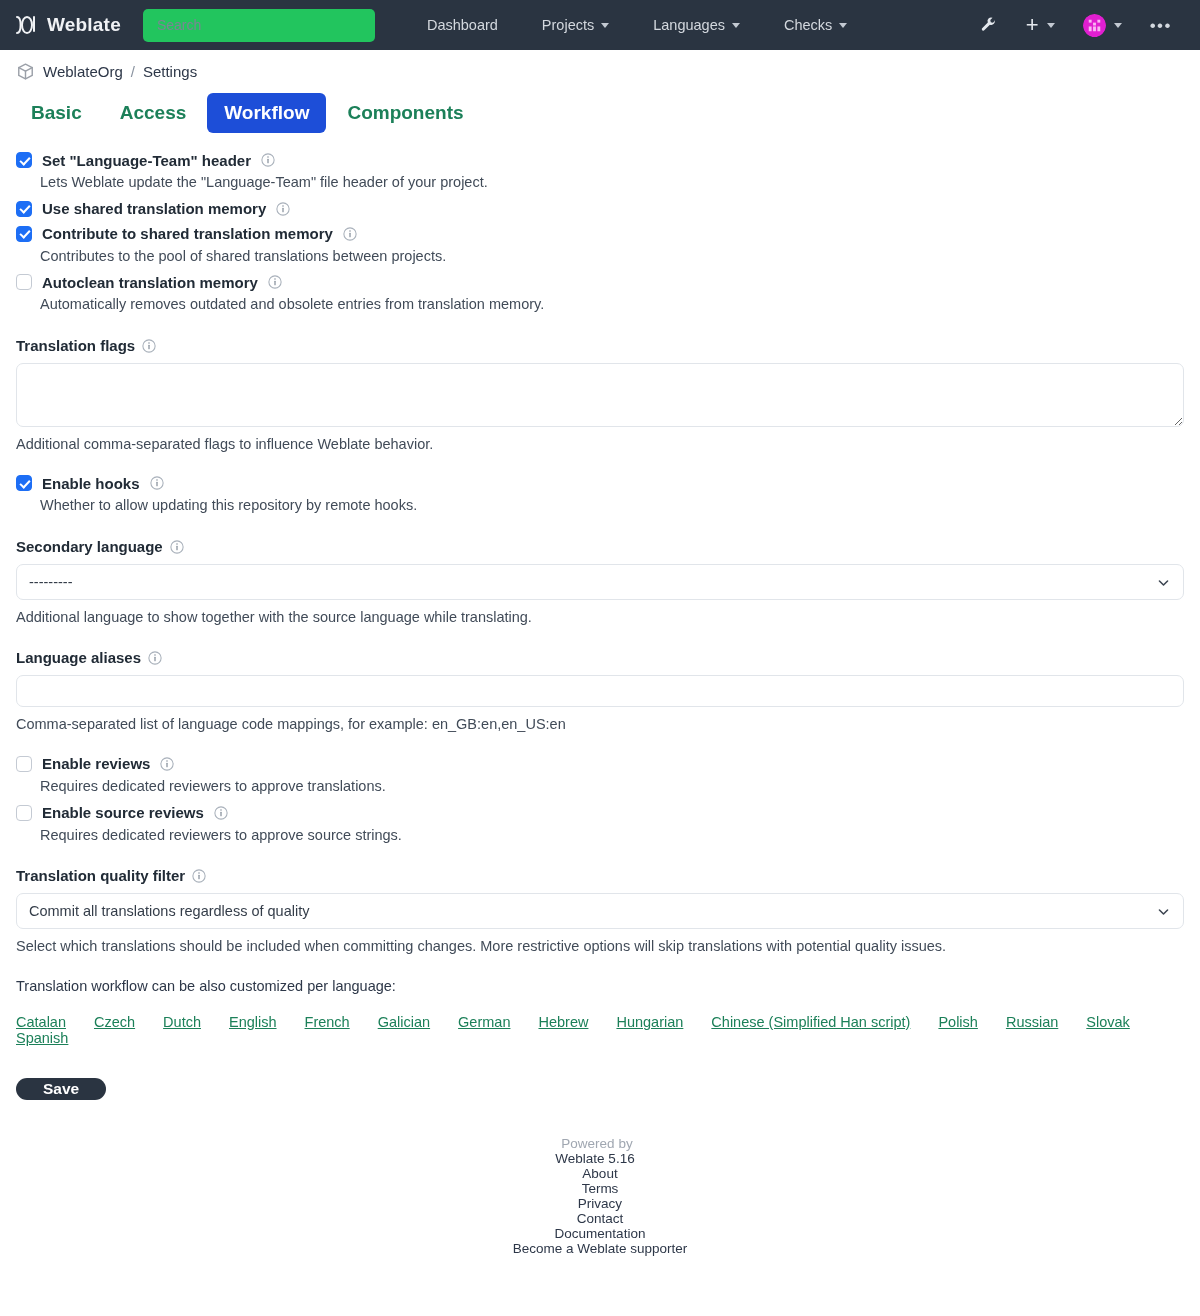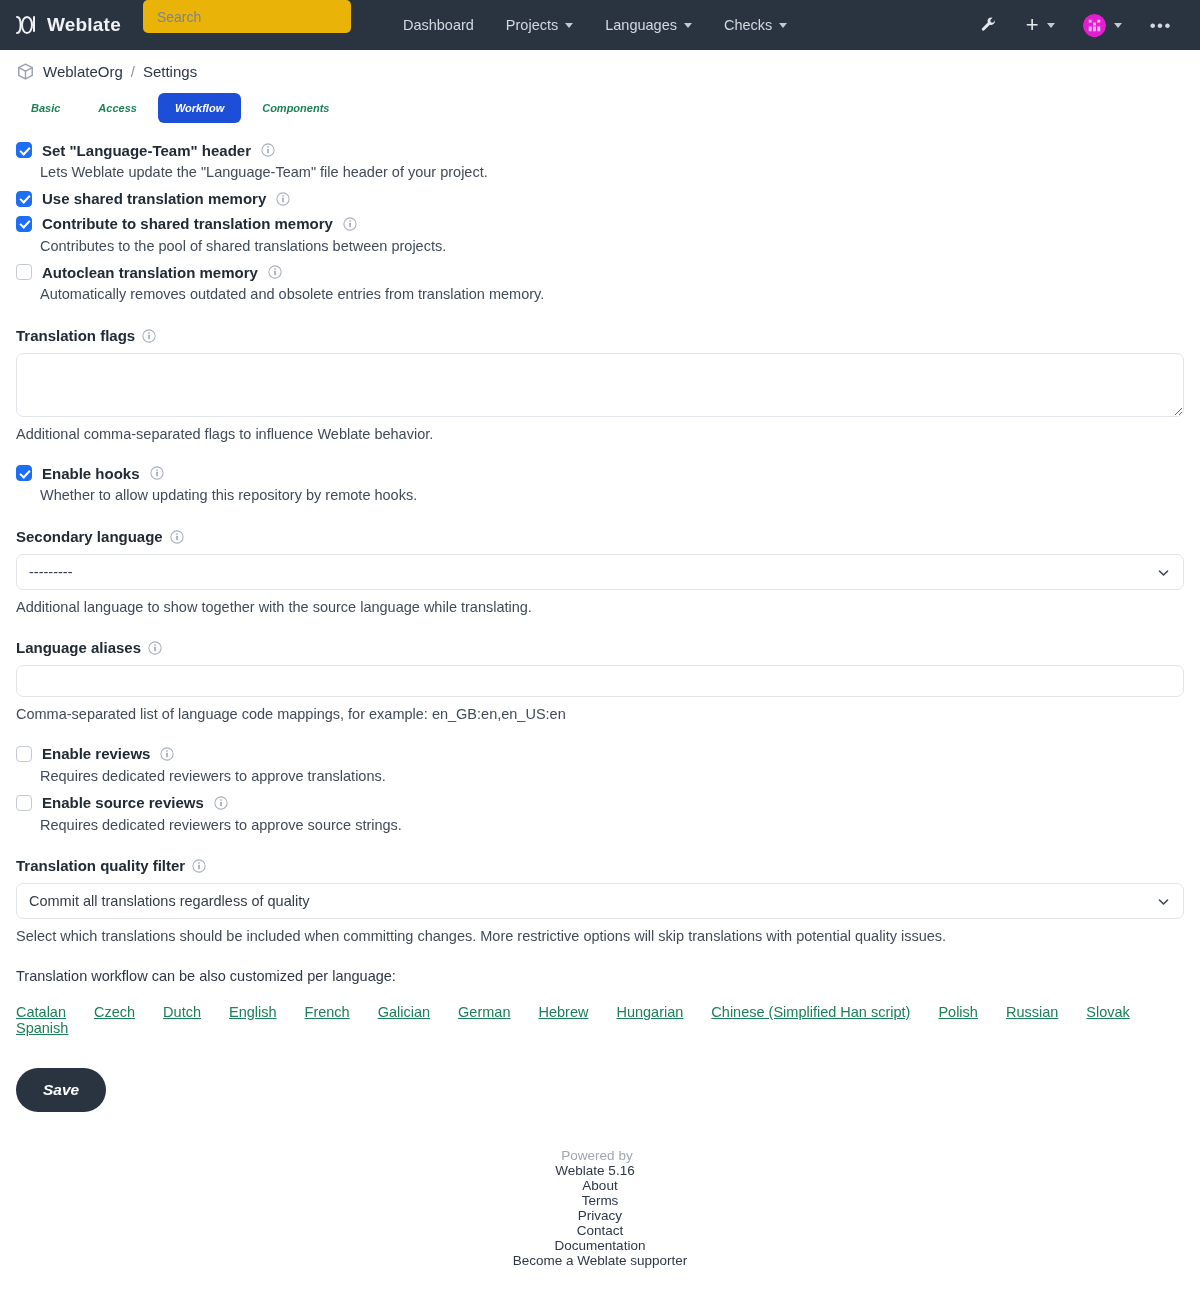--- a/index.html
+++ b/index.html
@@ -10,52 +10,53 @@
     font-family: "Liberation Sans", sans-serif;
     color: #2d3748;
   }
   body { width: 1200px; height: 1316px; overflow: hidden; }
 
   
   .navbar {
     height: 50px;
     background: #2a3441;
     display: flex;
+    align-items: center;
     padding: 0 14px;
     position: relative;
   }
   .brand {
     display: flex;
     align-items: center;
     gap: 9px;
     color: #f0f2f5;
     font-size: 19px;
     font-weight: 700;
     letter-spacing: .2px;
     text-decoration: none;
     margin-right: 22px;
   }
   .brand-logo { width: 24px; height: 24px; display: block; }
   .nav-search {
-    width: 208px;
+    width: 232px;
     height: 33px;
-    background: #eab308;
+    background: #22c55e;
     border: none;
     border-radius: 5px;
     outline: none;
     padding: 0 14px;
     font-family: "Liberation Sans", sans-serif;
     font-size: 14px;
     color: #2d3748;
   }
   .nav-search::placeholder { color: #7b8594; }
   .nav-links {
     display: flex;
     align-items: center;
-    gap: 0;
+    gap: 12px;
     margin-left: 36px;
   }
   .nav-link {
     color: #d3d8de;
     font-size: 14.5px;
     text-decoration: none;
     padding: 8px 16px;
     display: inline-flex;
     align-items: center;
     gap: 7px;
@@ -106,28 +107,27 @@
   .crumb-current { color: #2d3748; }
 
   
   .tabs {
     display: flex;
     align-items: center;
     gap: 4px;
     padding: 6px 14px 10px 14px;
   }
   .tab {
-    font-size: 11px;
+    font-size: 19px;
     font-weight: 700;
     color: #1c8059;
     text-decoration: none;
     padding: 9px 17px;
     border-radius: 6px;
     white-space: nowrap;
-    font-style: italic;
   }
   .tab.active { background: #1d4ed8; color: #ffffff; }
 
   
   .content { padding: 8px 16px 0 16px; }
 
   .check-row { margin-bottom: 7px; }
   .check-line {
     display: flex;
     align-items: center;
@@ -258,26 +258,25 @@
     color: #1c8059;
     text-decoration: underline;
     white-space: nowrap;
   }
   .save-btn {
     margin-top: 32px;
     background: #2a3441;
     color: #ffffff;
     border: none;
     border-radius: 22px;
-    padding: 13px 27px;
+    padding: 2px 27px;
     font-family: "Liberation Sans", sans-serif;
     font-size: 15.5px;
     font-weight: 700;
     cursor: pointer;
-    font-style: italic;
   }
 
   
   .footer {
     margin-top: 36px;
     display: flex;
     justify-content: center;
     align-items: center;
     gap: 0;
     font-size: 13.5px;

